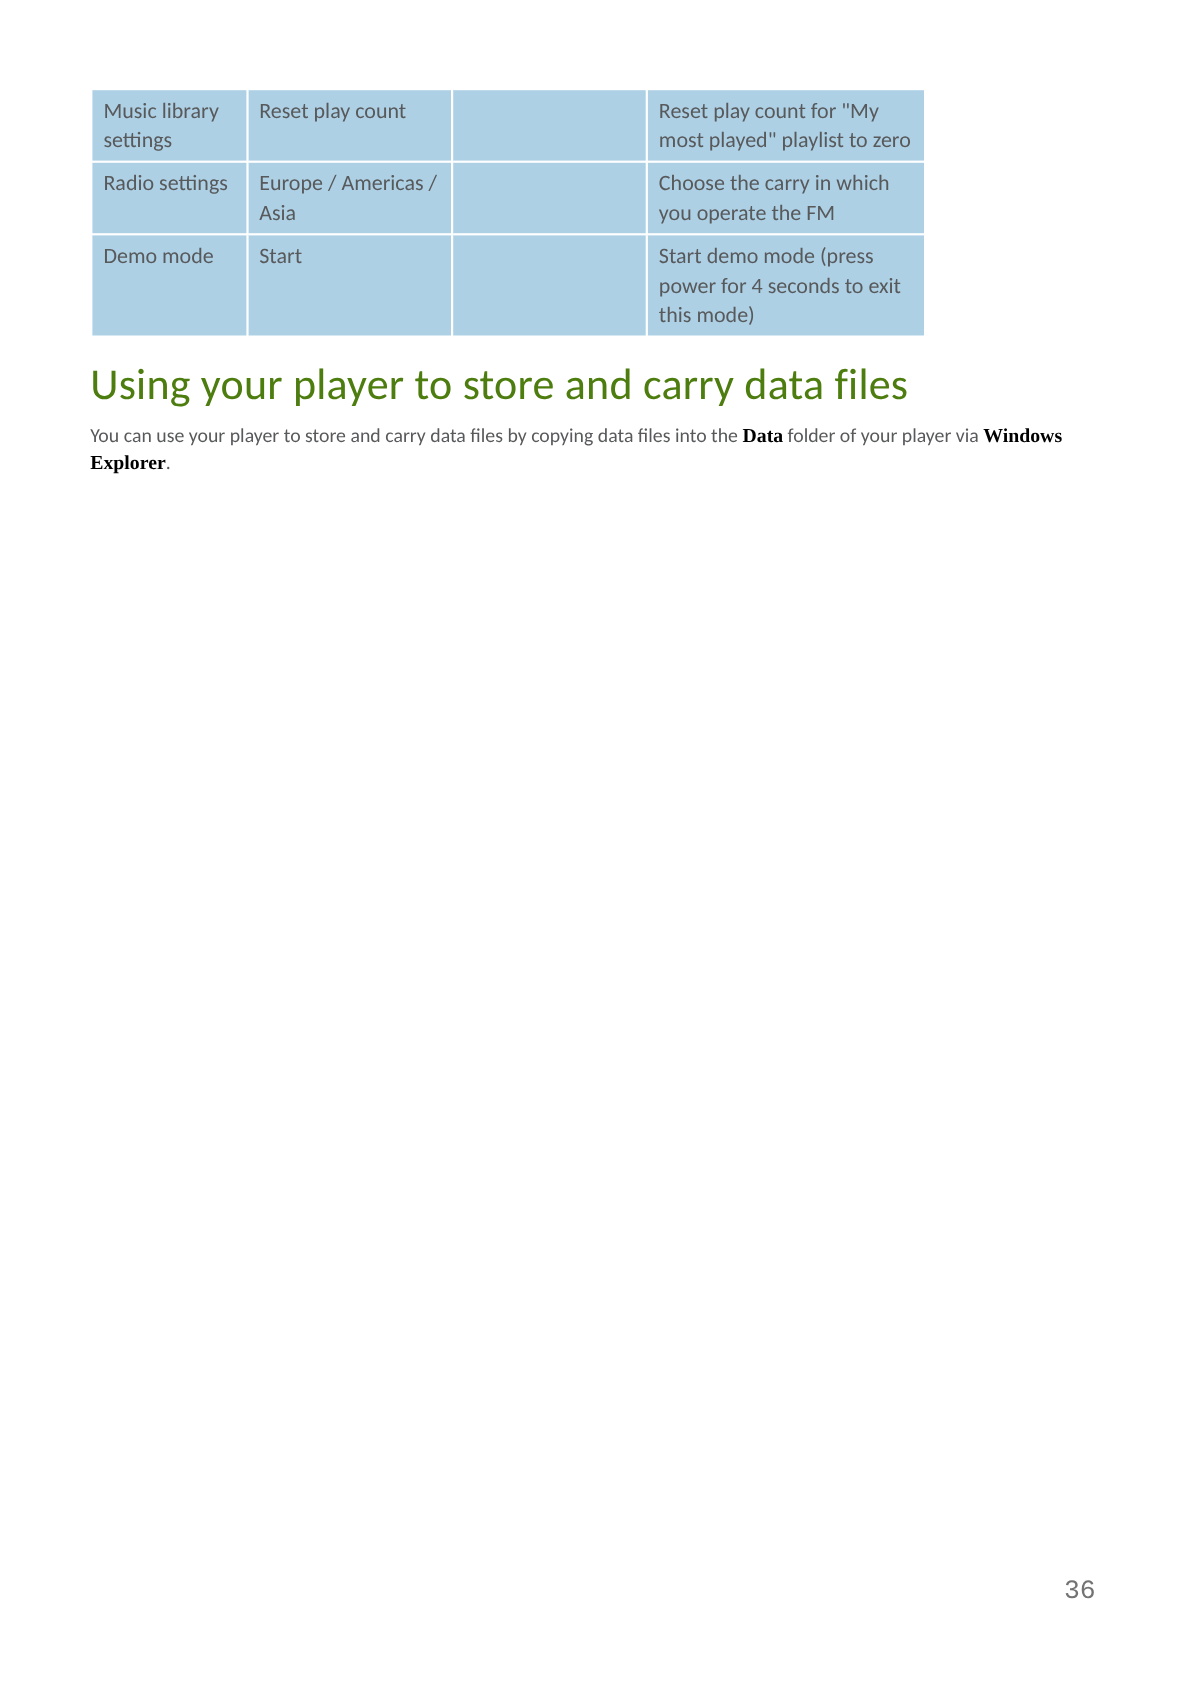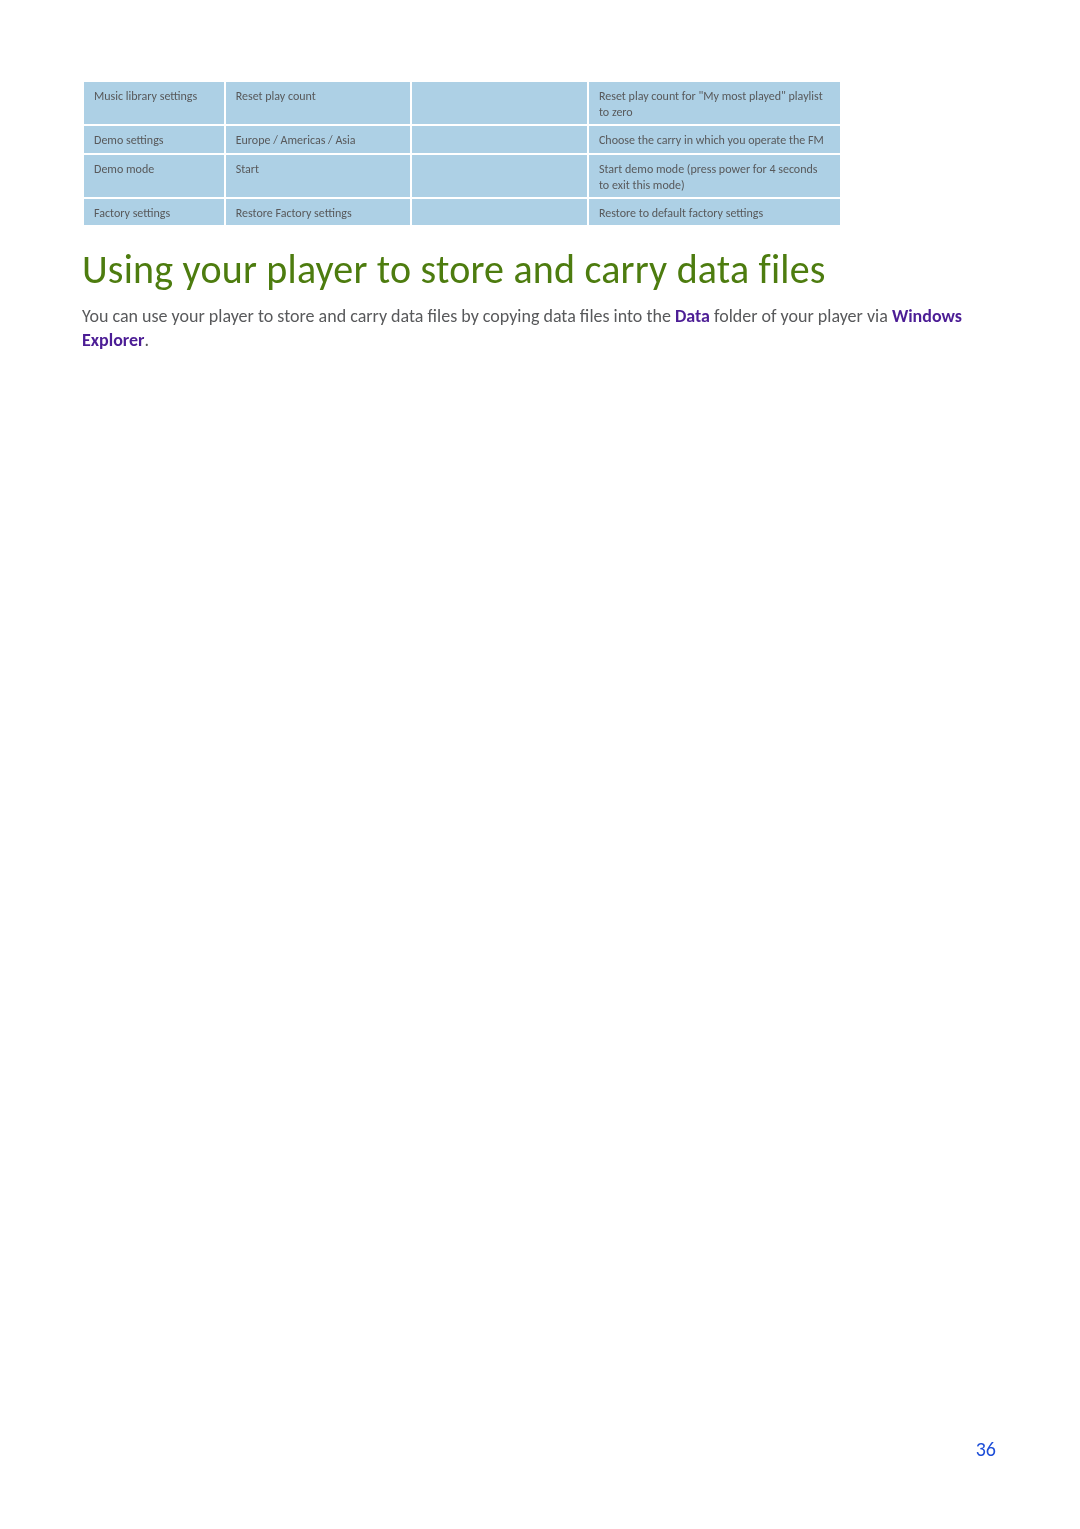--- a/index.html
+++ b/index.html
@@ -20,21 +20,21 @@
     .settings-table {
       width: 760px;
       border-collapse: collapse;
       margin-bottom: 18px;
     }
     .settings-table td {
       background: #add0e5;
       border: 2px solid #ffffff;
       padding: 6px 10px 4px 10px;
       vertical-align: top;
-      font-size: 12px;
+      font-size: 20px;
       line-height: 1.35;
       color: #58595b;
       font-weight: 300;
     }
     .col1 { width: 140px; }
     .col2 { width: 184px; }
     .col3 { width: 175px; }
     .col4 { width: 250px; }
     .heading {
       font-size: 40px;
@@ -44,59 +44,55 @@
       letter-spacing: 0.2px;
     }
     .body-text {
       font-size: 18px;
       color: #58595b;
       line-height: 1.35;
       font-weight: 300;
     }
     .body-text b, .body-text strong {
       font-weight: 600;
-      color: #4c1d95;
+      color: #000000;
+      font-family: Liberation Serif, serif;
     }
     .page-number {
       position: absolute;
       bottom: 68px;
       right: 84px;
-      font-size: 20px;
-      color: #1d4ed8;
+      font-size: 24px;
+      color: #737373;
       font-weight: 400;
+      font-family: Liberation Mono, monospace;
     }
   </style>
 </head>
 <body>
 
 <table class="settings-table">
   <tbody>
     <tr>
       <td class="col1">Music library settings</td>
       <td class="col2">Reset play count</td>
       <td class="col3"></td>
       <td class="col4">Reset play count for "My most played" playlist to zero</td>
     </tr>
     <tr>
-      <td class="col1">Demo settings</td>
+      <td class="col1">Radio settings</td>
       <td class="col2">Europe / Americas / Asia</td>
       <td class="col3"></td>
       <td class="col4">Choose the carry in which you operate the FM</td>
     </tr>
     <tr>
       <td class="col1">Demo mode</td>
       <td class="col2">Start</td>
       <td class="col3"></td>
       <td class="col4">Start demo mode (press power for 4 seconds to exit this mode)</td>
-    </tr>
-    <tr>
-      <td class="col1">Factory settings</td>
-      <td class="col2">Restore Factory settings</td>
-      <td class="col3"></td>
-      <td class="col4">Restore to default factory settings</td>
     </tr>
   </tbody>
 </table>
 
 <h1 class="heading">Using your player to store and carry data files</h1>
 
 <p class="body-text">
   <span>You can use your player to store and carry data files by copying data files into the </span><b>Data</b><span> folder of your player via </span><b>Windows Explorer</b><span>.</span>
 </p>
 

